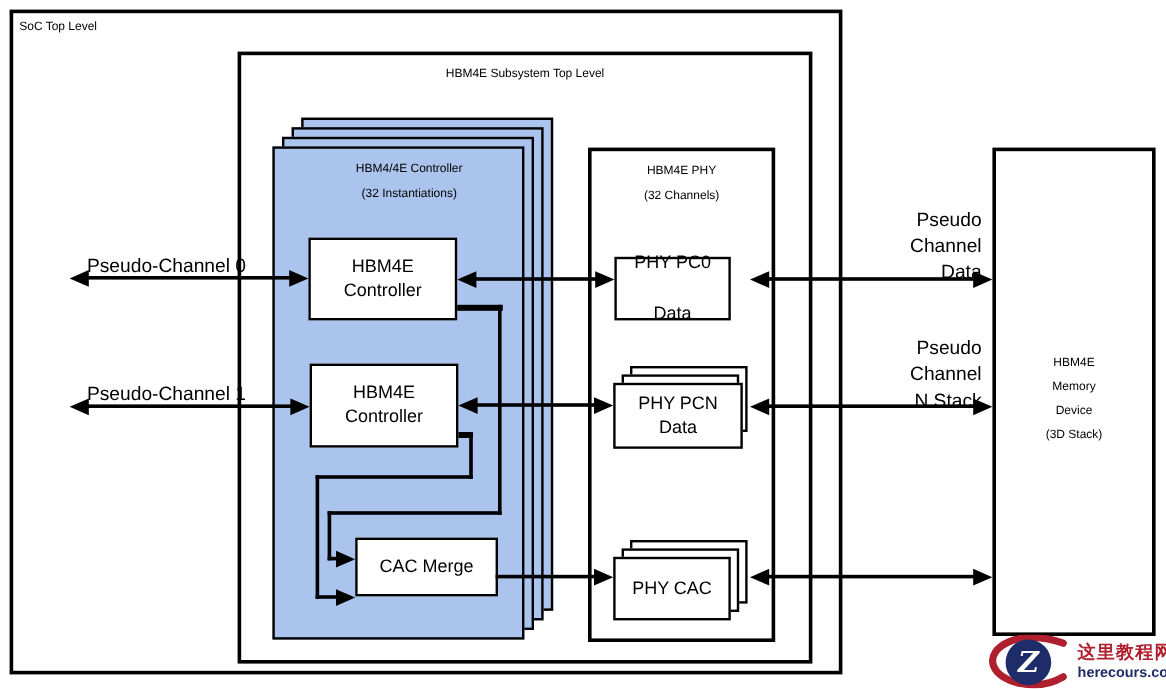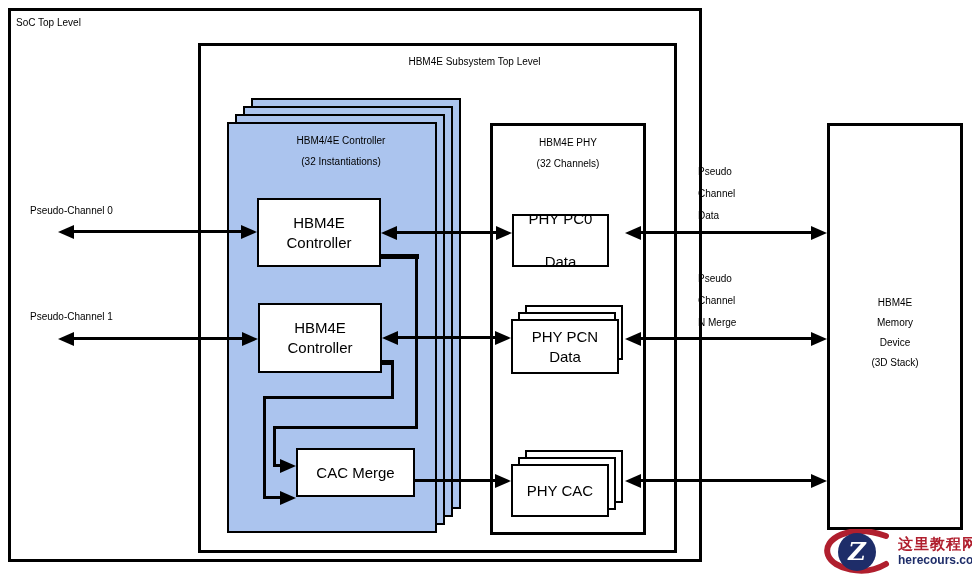--- a/index.html
+++ b/index.html
@@ -6,42 +6,42 @@
   #canvas{
     position:relative;width:972px;height:574px;background:#ffffff;
     font-family:"Liberation Sans", sans-serif;color:#000;overflow:hidden;
   }
   .box{position:absolute;border:3px solid #000;background:#fff;box-sizing:border-box;}
   .bluelayer{position:absolute;border:2.5px solid #000;background:#abc4ee;box-sizing:border-box;}
   .smallbox{position:absolute;border:2.5px solid #000;background:#fff;box-sizing:border-box;
     display:flex;flex-direction:column;align-items:center;justify-content:center;
     font-size:15px;line-height:20px;text-align:center;}
   .title{position:absolute;font-size:10px;line-height:21px;text-align:center;}
-  .lbl{position:absolute;font-size:10px;line-height:22px;text-align:left;}
+  .lbl{position:absolute;font-size:16px;line-height:22px;text-align:right;margin-top:12px;}
   .lineh{position:absolute;height:3px;background:#000;}
   .linev{position:absolute;width:3px;background:#000;}
   .stub{position:absolute;height:5px;background:#000;}
   .headl{position:absolute;width:0;height:0;border-top:7px solid transparent;
     border-bottom:7px solid transparent;border-right:16px solid #000;}
   .headr{position:absolute;width:0;height:0;border-top:7px solid transparent;
     border-bottom:7px solid transparent;border-left:16px solid #000;}
   .wm{position:absolute;left:820px;top:529px;display:flex;align-items:center;gap:4px;}
   .wm-name{font-size:15px;font-weight:bold;color:#b01f2e;letter-spacing:1px;line-height:18px;}
   .wm-domain{font-size:12px;font-weight:bold;color:#1e2d69;line-height:15px;}
 </style>
 </head>
 <body>
 
 <div id="canvas">
 
   <div class="box" style="left:8px;top:8px;width:694px;height:554px;"></div>
   <div class="title" style="left:16px;top:12px;text-align:left;">SoC Top Level</div>
 
   <div class="box" style="left:198px;top:43px;width:479px;height:510px;"></div>
-  <div class="title" style="left:198px;top:51px;width:479px;padding-left:37px;">HBM4E Subsystem Top Level</div>
+  <div class="title" style="left:198px;top:51px;width:479px;">HBM4E Subsystem Top Level</div>
 
   <div class="box" style="left:490px;top:123px;width:156px;height:412px;"></div>
   <div class="title" style="left:490px;top:132px;width:156px;">
     <div>HBM4E PHY</div>
     <div>(32 Channels)</div>
   </div>
 
   <div class="box" style="left:827px;top:123px;width:136px;height:407px;"></div>
   <div class="title" style="left:827px;top:293px;width:136px;line-height:20px;">
     <div>HBM4E</div>
@@ -120,21 +120,21 @@
     <div>Channel</div>
     <div>Data</div>
   </div>
 
   <div class="lineh" style="left:639px;top:337px;width:174px;"></div>
   <div class="headl" style="left:625px;top:332px;"></div>
   <div class="headr" style="left:811px;top:332px;"></div>
   <div class="lbl" style="left:698px;top:268px;width:120px;">
     <div>Pseudo</div>
     <div>Channel</div>
-    <div>N Merge</div>
+    <div>N Stack</div>
   </div>
 
   <div class="lineh" style="left:639px;top:479px;width:174px;"></div>
   <div class="headl" style="left:625px;top:474px;"></div>
   <div class="headr" style="left:811px;top:474px;"></div>
 
   <div class="stub" style="left:381px;top:254px;width:38px;"></div>
   <div class="linev" style="left:415px;top:254px;height:175px;"></div>
   <div class="lineh" style="left:273px;top:426px;width:145px;"></div>
   <div class="linev" style="left:273px;top:426px;height:41px;"></div>

